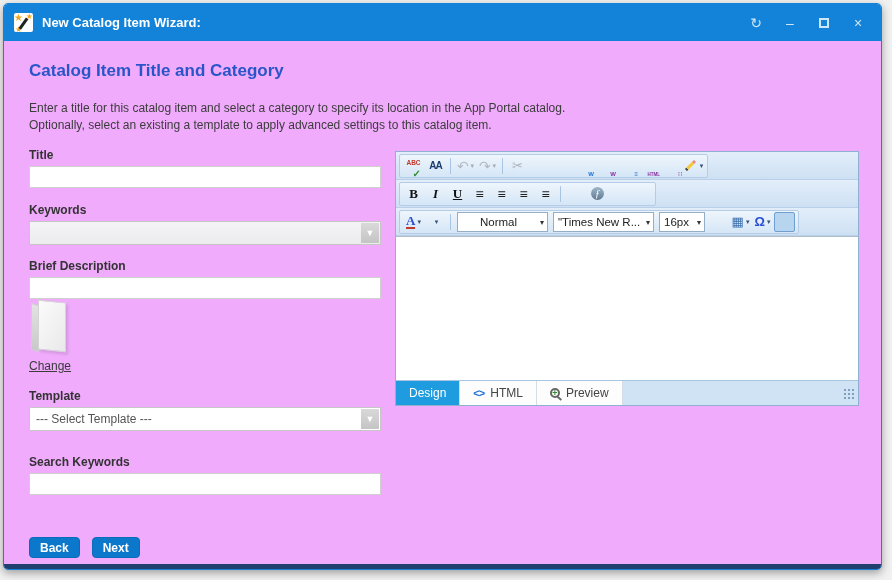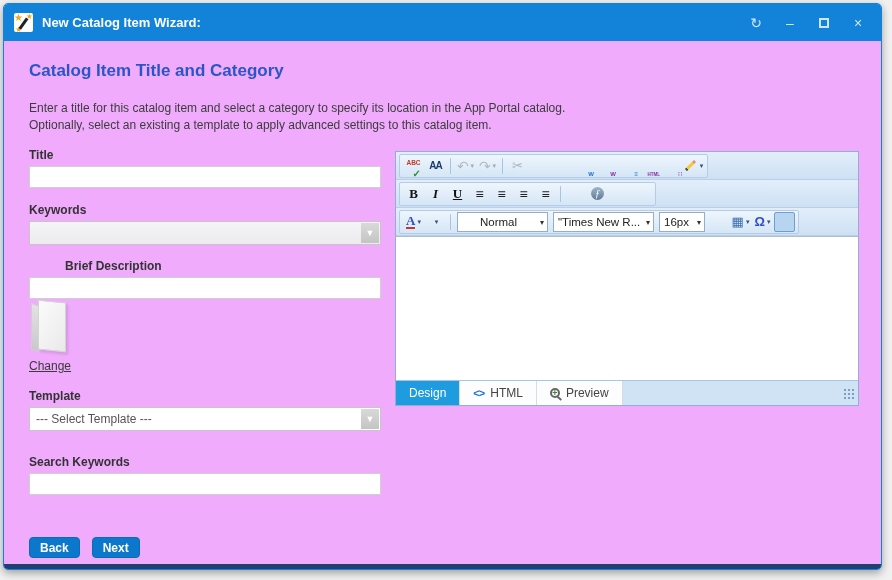--- a/index.html
+++ b/index.html
@@ -25,21 +25,21 @@
   .content { position:relative; height:523px; background:#f0abfc; }
   .heading { position:absolute; left:25px; top:20px; font-size:17px; font-weight:bold; color:#2a55c8; }
   .desc { position:absolute; left:25px; top:59px; font-size:12px; color:#3c3c3c; line-height:17px; }
   
   .form { position:absolute; left:25px; top:107px; width:352px; }
   .flabel { font-size:12px; font-weight:bold; color:#333; margin-bottom:4px; }
   .tinput { width:100%; height:22px; border:1px solid #cfcfcf; font-size:12px; padding:0 5px; outline:none; display:block; }
   .select { position:relative; height:24px; border:1px solid #c6c6c6; background:#fff; display:flex; align-items:center; font-size:12px; color:#555; padding:0 24px 0 6px; }
   .select.disabled { background:linear-gradient(#f4f4f6,#ececef); color:#999; }
   .selbtn { position:absolute; right:1px; top:1px; bottom:1px; width:18px; background:linear-gradient(#d9d9d9,#c4c4c4); display:flex; align-items:center; justify-content:center; color:#fff; font-size:9px; }
-  .mt15 { margin-top:15px; } .mt14 { margin-top:14px;margin-left:36px; } .mt24 { margin-top:24px; }
+  .mt15 { margin-top:15px; } .mt14 { margin-top:14px; } .mt24 { margin-top:24px; }
   .boxwrap { margin-top:2px; width:46px; }
   .swbox { position:relative; width:40px; height:52px; }
   .swbox .side { position:absolute; left:2px; top:3px; width:8px; height:47px; background:linear-gradient(#e2e2e2,#c9c9c9); transform:skewY(18deg); border:1px solid #cfcfcf; }
   .swbox .front { position:absolute; left:9px; top:0; width:28px; height:50px; background:linear-gradient(120deg,#fbfbfb,#e9e9ea); border:1px solid #d4d4d6; transform:skewY(6deg); box-shadow:2px 2px 3px rgba(0,0,0,.12); }
   .changelink { display:inline-block; margin-top:6px; font-size:12px; color:#3a3a3a; text-decoration:underline; cursor:pointer; }
   
   .footerbtns { position:absolute; left:25px; bottom:6px; display:flex; gap:12px; }
   .navbtn { min-width:46px; height:21px; padding:0 10px; background:#0b78cc; border:1px solid #0a6cb8; border-radius:4px; color:#fff; font-size:12px; font-weight:bold; display:flex; align-items:center; justify-content:center; cursor:pointer; }
   .navybar { height:7px; background:#21406f; }
   

